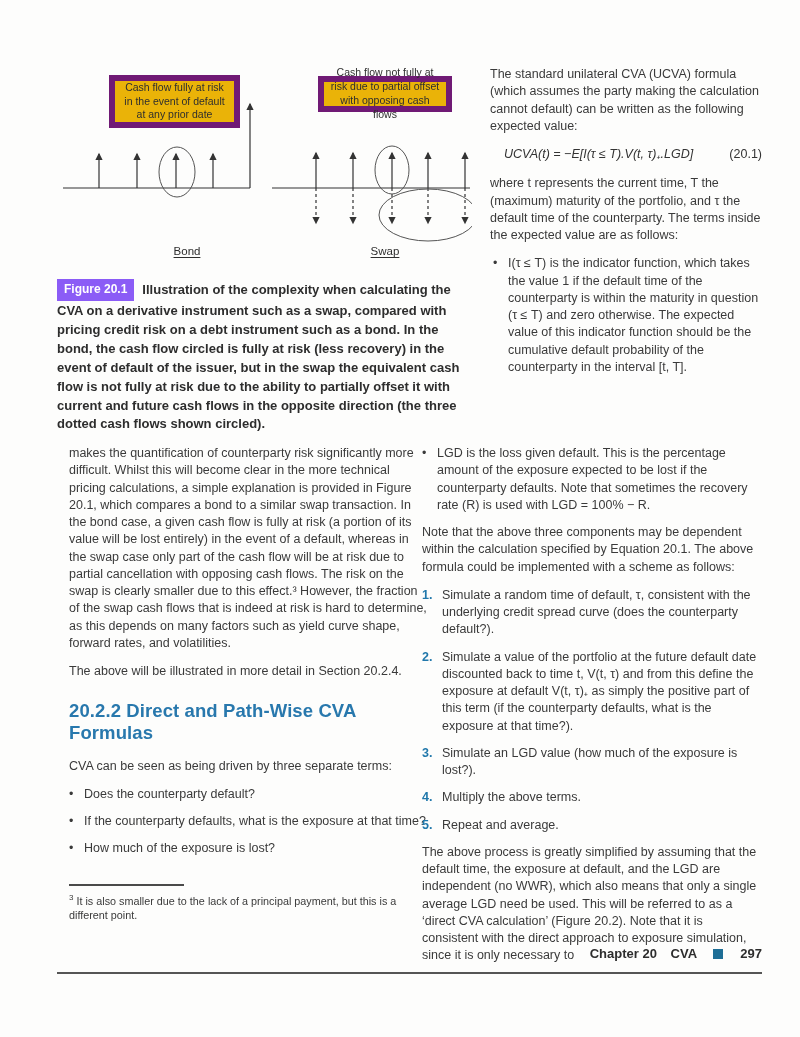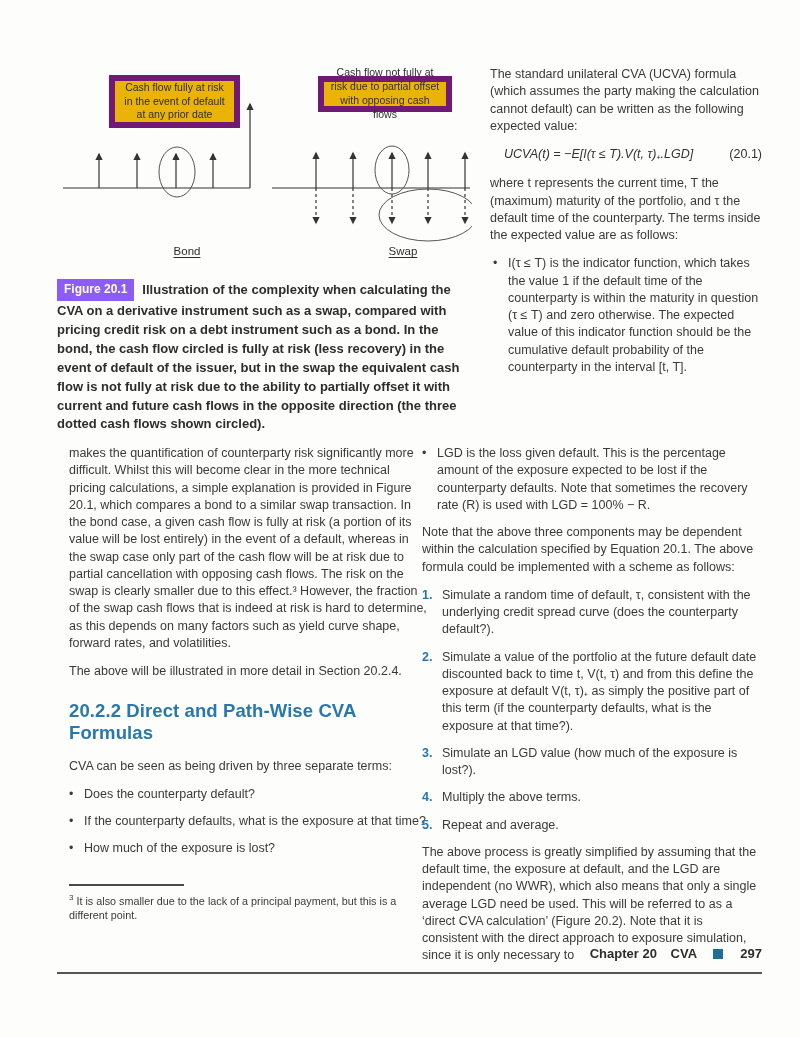--- a/index.html
+++ b/index.html
@@ -19,21 +19,21 @@
     display:flex; align-items:center; justify-content:center; text-align:center;
     padding:4px 6px;
   }
   .box-bond { left:52px; top:7px;  width:131px; height:53px; }
   .box-swap { left:261px; top:8px; width:134px; height:36px; }
   .diag-label {
     position:absolute; top:177px; font-size:11.5px; color:#2e2e2e;
     text-decoration:underline; text-underline-offset:2px;
   }
   .label-bond { left:100px; width:60px; text-align:center; }
-  .label-swap { left:316px; width:60px; text-align:center; }
+  .label-swap { left:298px; width:60px; text-align:center; }
   .fig-caption { margin-top:12px; font-size:13px; line-height:1.45; font-weight:bold; color:#2d2d2d; }
   .fig-badge {
     display:inline-block; background:#8b5cf6; color:#ffffff; font-weight:bold;
     font-size:12px; padding:2px 7px 3px 7px; margin-right:8px; position:relative; top:-1px;
   }
   
   .body-text { font-size:12.5px; line-height:1.38; color:#3a3a3a; }
   .col-right-top { position:absolute; left:490px; top:66px; width:272px; }
   .col-left-bot  { position:absolute; left:69px;  top:445px; width:358px; }
   .col-right-bot { position:absolute; left:422px; top:445px; width:340px; }

